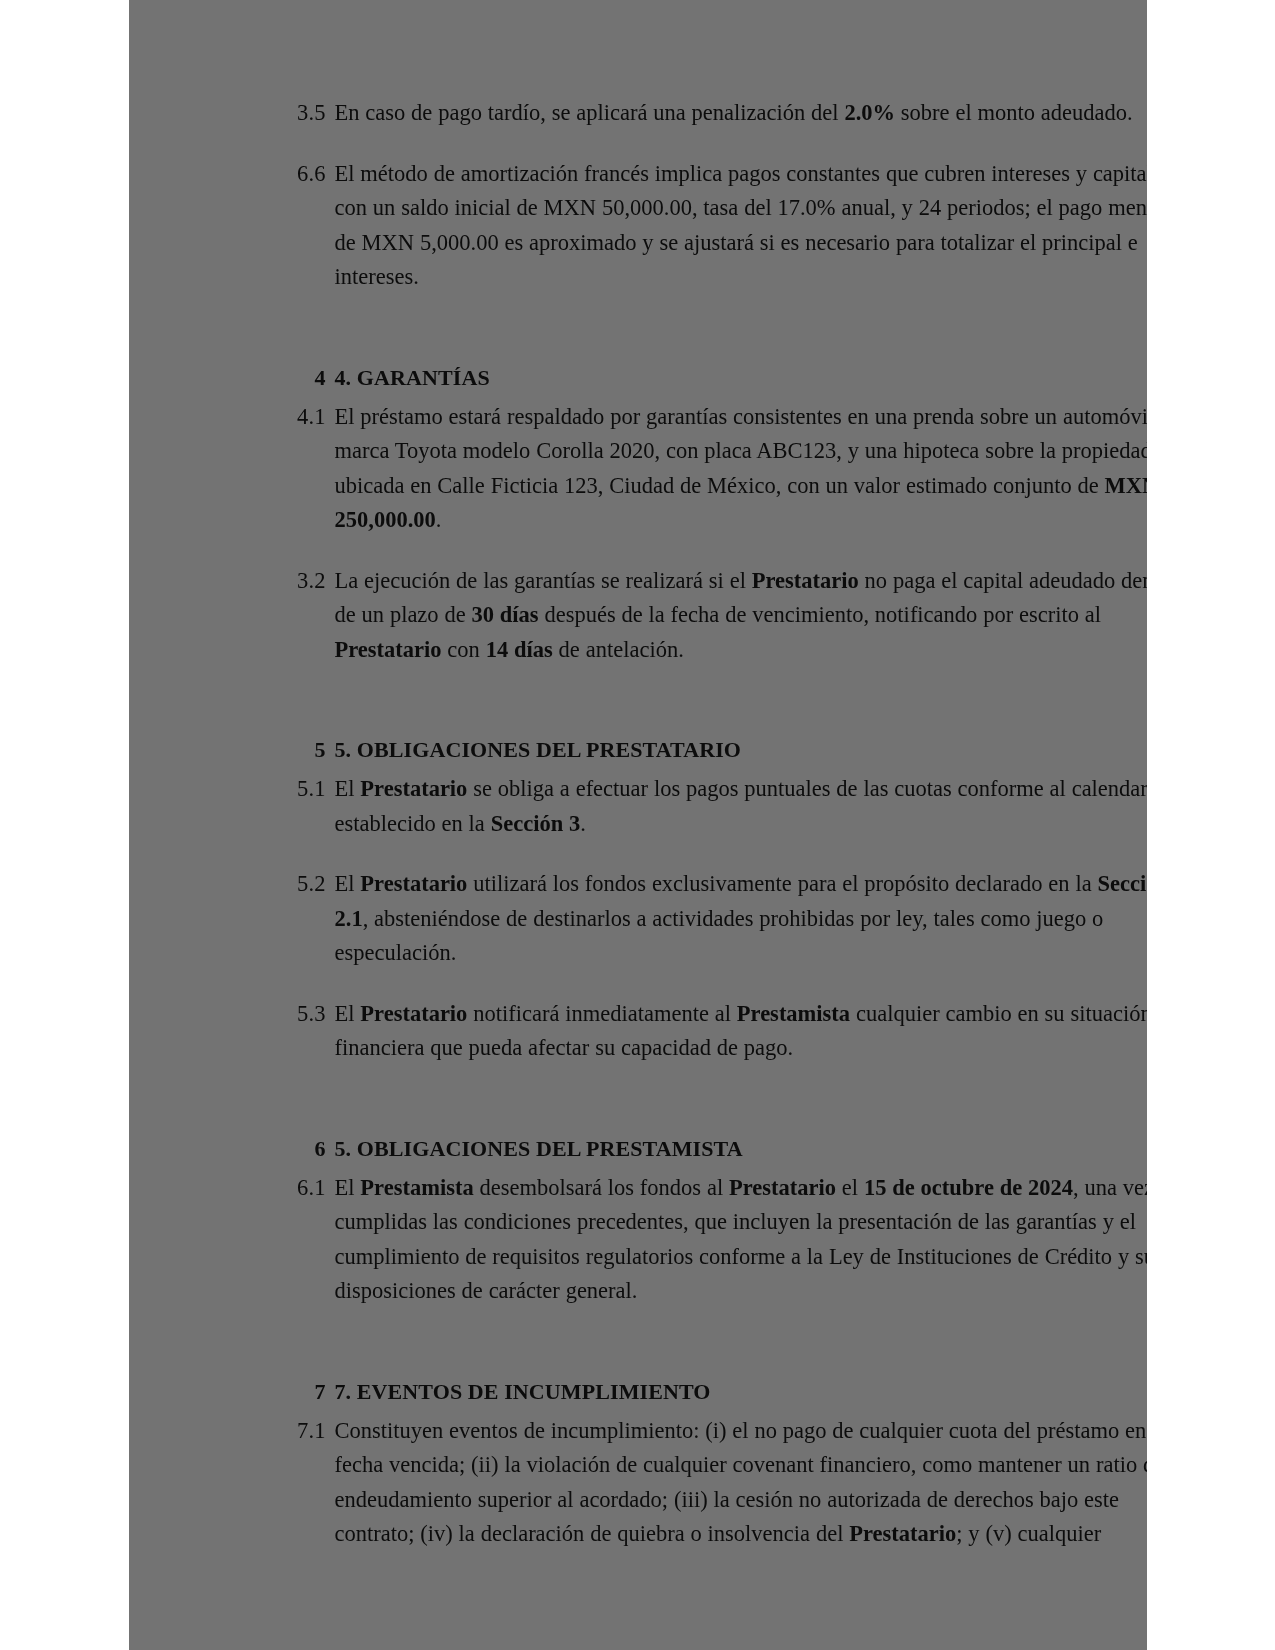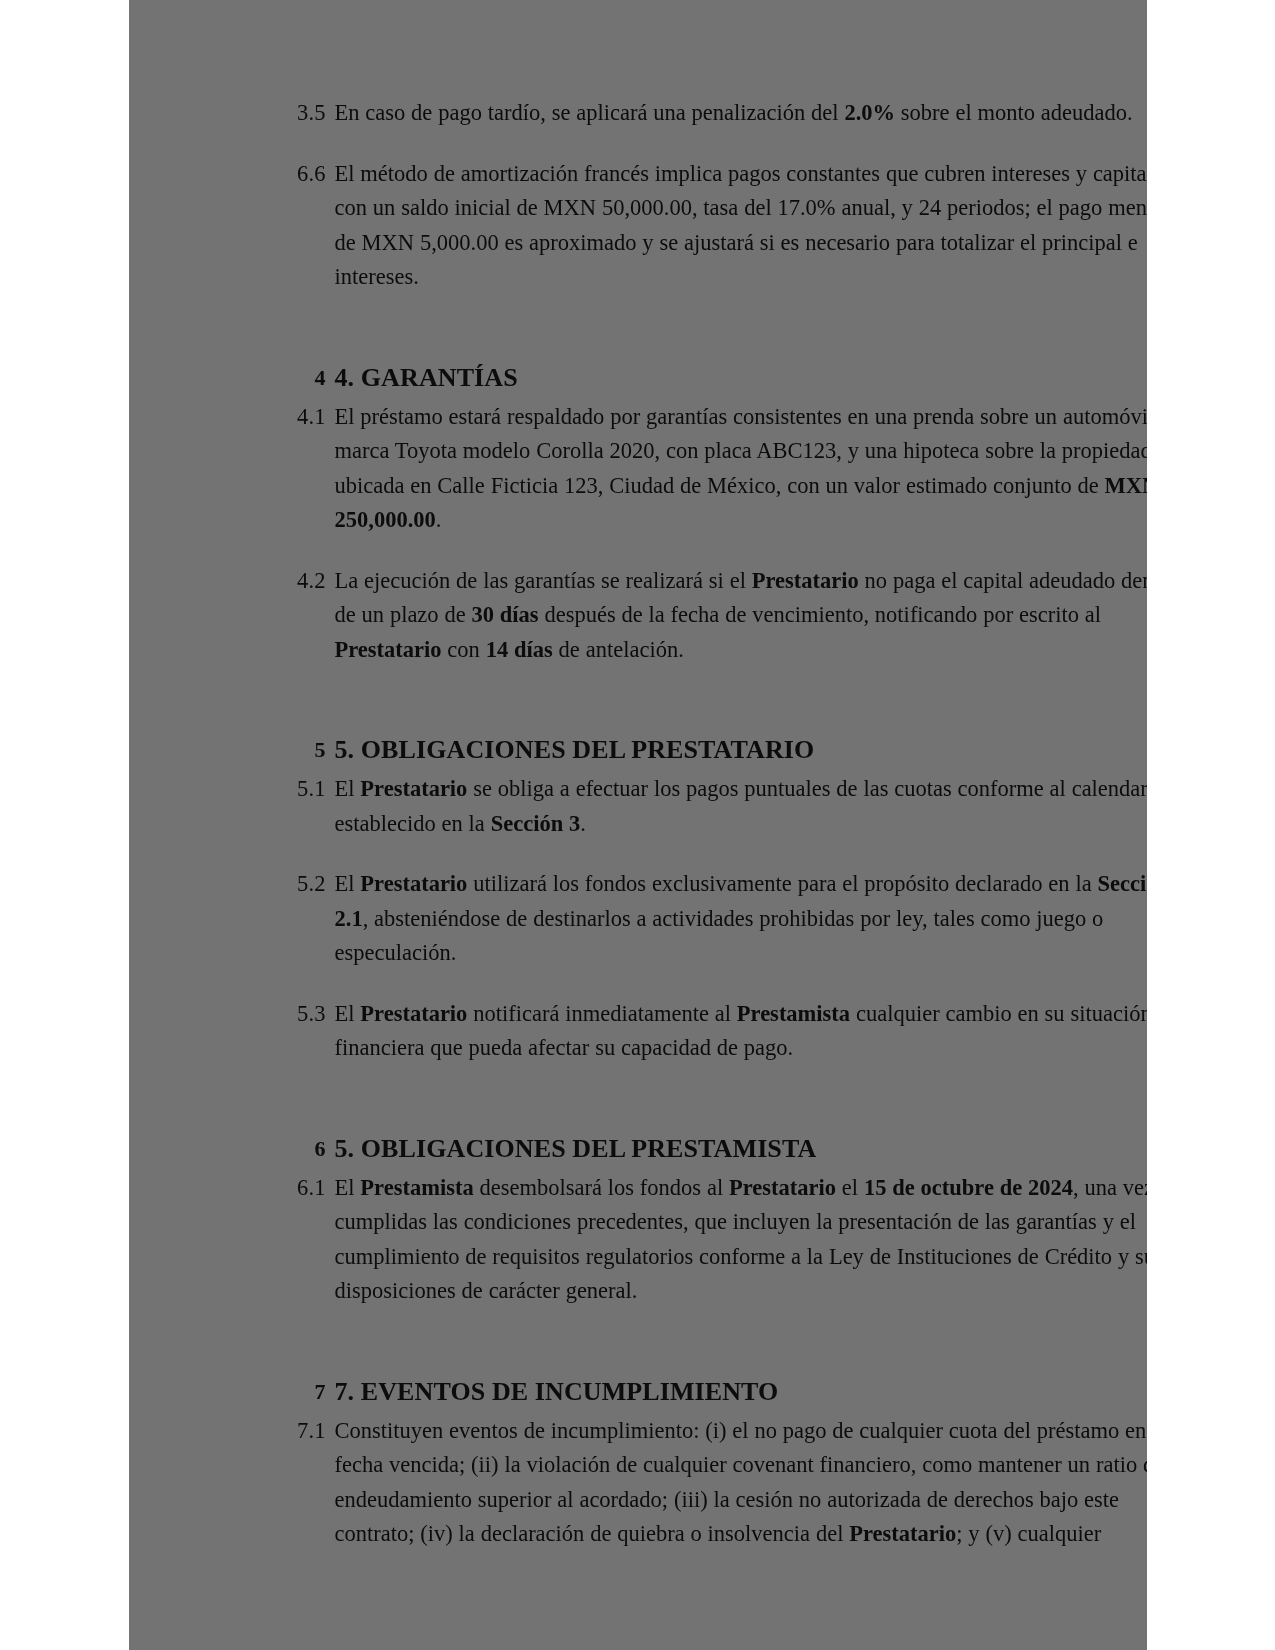--- a/index.html
+++ b/index.html
@@ -63,21 +63,21 @@
     flex: 0 0 57px;
     width: 57px;
     text-align: right;
     font-size: 22px;
     line-height: 33px;
     font-weight: bold;
   }
   .heading-text {
     flex: 1 1 auto;
     padding-left: 9px;
-    font-size: 26px;
+    font-size: 22px;
     line-height: 33px;
     font-weight: bold;
     letter-spacing: 0.1px;
   }
 
   b, strong { font-weight: bold; }
 </style>
 </head>
 <body>
 
@@ -93,21 +93,21 @@
       </div>
       <div class="heading">
         <div class="heading-num">4</div>
         <div class="heading-text">4. GARANTÍAS</div>
       </div>
       <div class="clause">
         <div class="clause-num">4.1</div>
         <div class="clause-text">El préstamo estará respaldado por garantías consistentes en una prenda sobre un automóvil marca Toyota modelo Corolla 2020, con placa ABC123, y una hipoteca sobre la propiedad ubicada en Calle Ficticia 123, Ciudad de México, con un valor estimado conjunto de <b>MXN 250,000.00</b>.</div>
       </div>
       <div class="clause">
-        <div class="clause-num">4.2</div>
+        <div class="clause-num">3.2</div>
         <div class="clause-text">La ejecución de las garantías se realizará si el <b>Prestatario</b> no paga el capital adeudado dentro de un plazo de <b>30 días</b> después de la fecha de vencimiento, notificando por escrito al <b>Prestatario</b> con <b>14 días</b> de antelación.</div>
       </div>
       <div class="heading">
         <div class="heading-num">5</div>
         <div class="heading-text">5. OBLIGACIONES DEL PRESTATARIO</div>
       </div>
       <div class="clause">
         <div class="clause-num">5.1</div>
         <div class="clause-text">El <b>Prestatario</b> se obliga a efectuar los pagos puntuales de las cuotas conforme al calendario establecido en la <b>Sección 3</b>.</div>
       </div>

